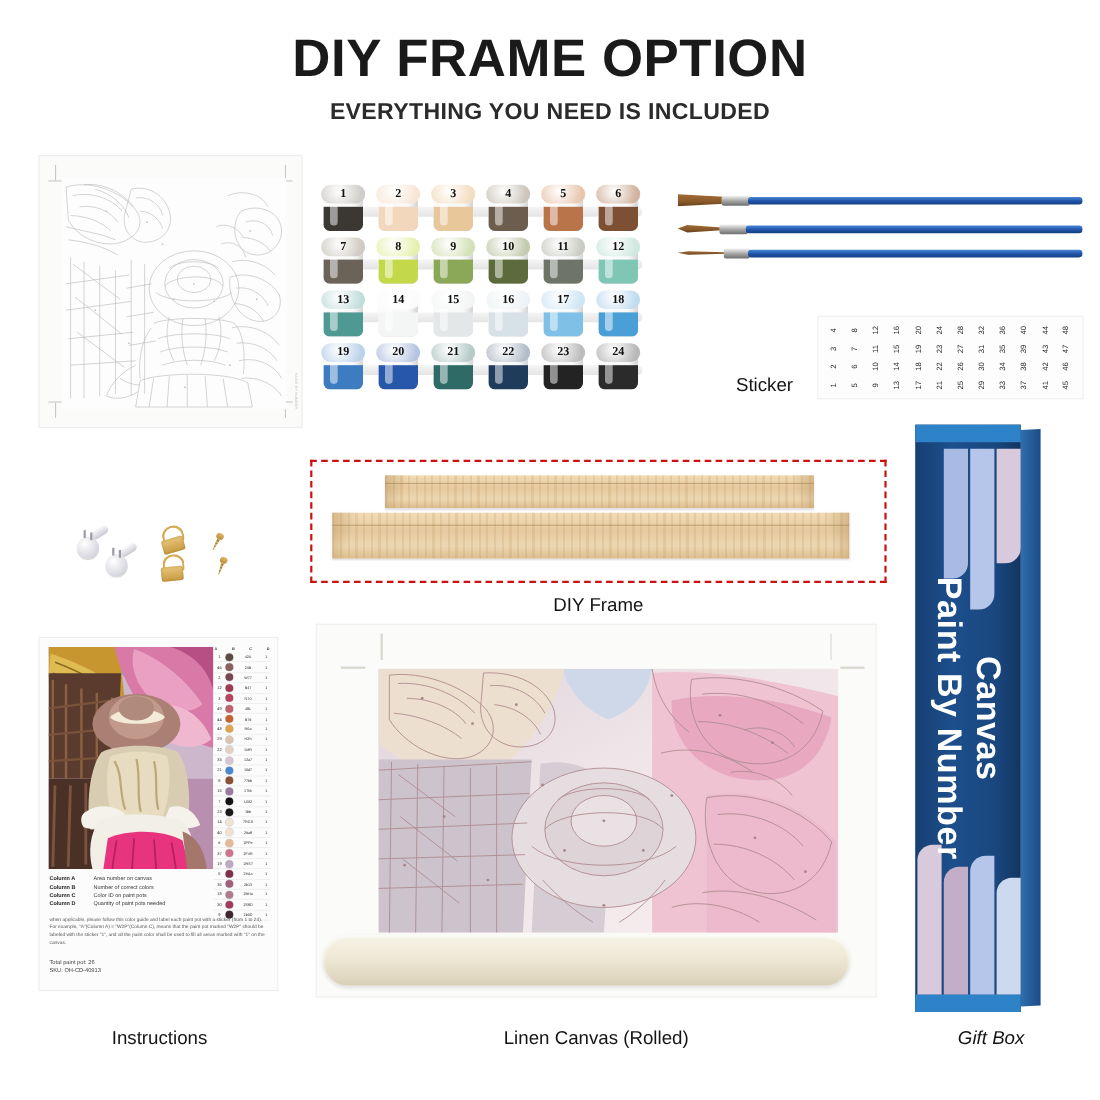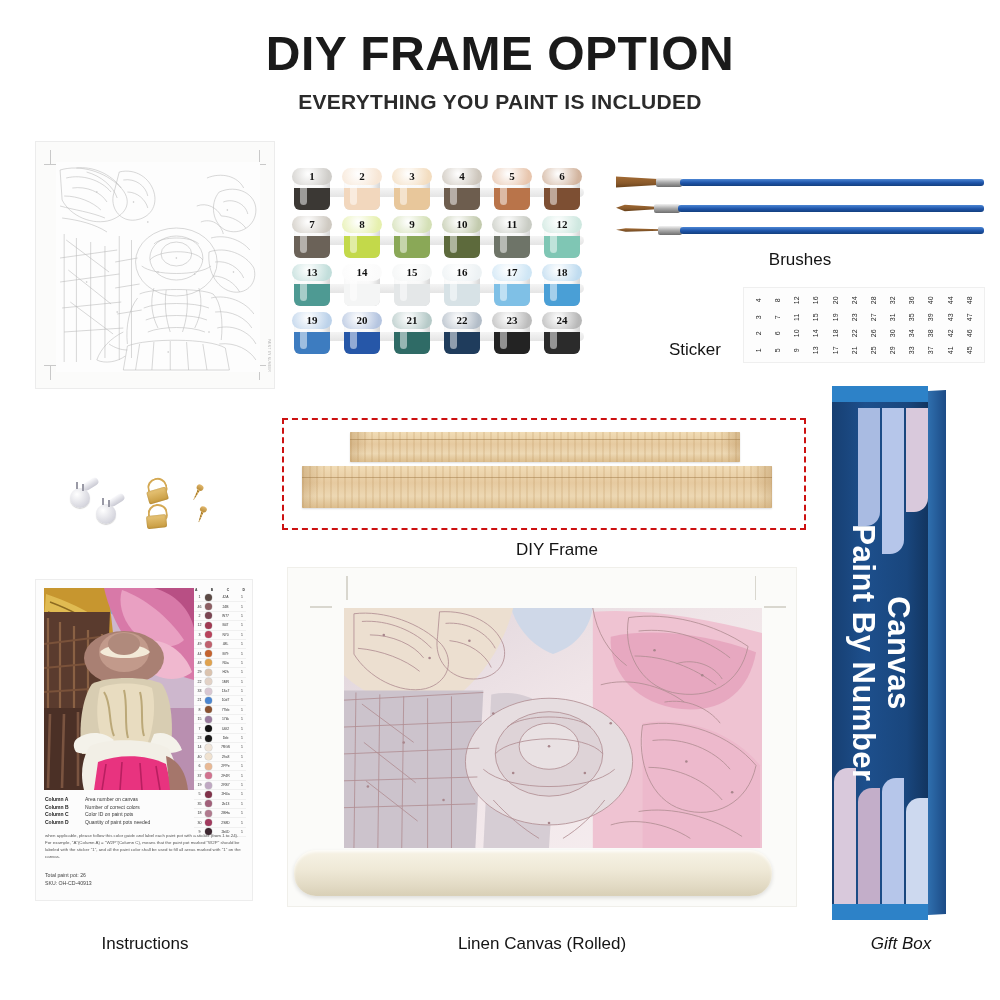--- a/index.html
+++ b/index.html
@@ -229,21 +229,21 @@
     font-family:"Liberation Sans", sans-serif;text-align:center;line-height:1.12;
     pointer-events:none;
   }
 </style>
 </head>
 <body>
 
 <div class="stage">
 
   <div class="title">DIY FRAME OPTION</div>
-  <div class="subtitle">EVERYTHING YOU PAINT IS INCLUDED</div>
+  <div class="subtitle">EVERYTHING YOU NEED IS INCLUDED</div>
 
   <div id="reference-paper">
     <div class="sheet">
       <div class="crop-mark" style="left:14px;top:8px;width:1px;height:14px;"></div>
       <div class="crop-mark" style="left:8px;top:22px;width:14px;height:1px;"></div>
       <div class="crop-mark" style="right:14px;top:8px;width:1px;height:14px;"></div>
       <div class="crop-mark" style="right:8px;top:22px;width:14px;height:1px;"></div>
       <div class="crop-mark" style="left:14px;bottom:8px;width:1px;height:14px;"></div>
       <div class="crop-mark" style="left:8px;bottom:22px;width:14px;height:1px;"></div>
       <div class="crop-mark" style="right:14px;bottom:8px;width:1px;height:14px;"></div>
@@ -535,21 +535,20 @@
         <div class="brush-tip" style="left: 0px; width: 40px; height: 8px; top: 2px; background: linear-gradient(rgb(164, 108, 53), rgb(138, 90, 43) 55%, rgb(93, 58, 22)); clip-path: polygon(0px 46%, 22% 8%, 100% 34%, 100% 66%, 22% 92%);"></div>
         <div class="brush-ferrule" style="left: 38px; width: 26px; top: 1.5px;"></div>
         <div class="brush-handle" style="left: 62px; right: 0px; top: 2.5px;"></div>
       </div>
       <div class="brush" style="top: 52px; left: 0px; width: 368px;">
         <div class="brush-tip" style="left: 0px; width: 44px; height: 4px; top: 4px; background: linear-gradient(rgb(164, 108, 53), rgb(138, 90, 43) 55%, rgb(93, 58, 22)); clip-path: polygon(0px 46%, 22% 8%, 100% 34%, 100% 66%, 22% 92%);"></div>
         <div class="brush-ferrule" style="left: 42px; width: 24px; top: 1.5px;"></div>
         <div class="brush-handle" style="left: 64px; right: 0px; top: 2.5px;"></div>
       </div>
     </div>
-  <div class="caption" style="left:700px;top:250px;width:200px;">Brushes</div>
 
   <div id="sticker-sheet">
     <div class="sticker-paper"></div>
     <div class="sticker-grid">
         <div class="sticker-cell">4</div>
         <div class="sticker-cell">8</div>
         <div class="sticker-cell">12</div>
         <div class="sticker-cell">16</div>
         <div class="sticker-cell">20</div>
         <div class="sticker-cell">24</div>
@@ -635,21 +634,21 @@
       <div class="wood-miter" style="left:0;"></div>
       <div class="wood-miter" style="right:0;transform:scaleX(-1);"></div>
       <div class="wood-groove" style="top:7px;"></div>
     </div>
     <div class="wood-bar" style="left:20px;top:48px;width:470px;height:42px;">
       <div class="wood-miter" style="left:0;"></div>
       <div class="wood-miter" style="right:0;transform:scaleX(-1);"></div>
       <div class="wood-groove" style="top:11px;"></div>
     </div>
   </div>
-  <div class="caption" style="left:295px;top:540px;width:524px;">DIY Frame</div>
+  <div class="caption" style="left:282px;top:540px;width:524px;">DIY Frame</div>
 
   <div id="instructions">
     <div class="instr-paper"></div>
     <div class="instr-art">
       <svg viewBox="0 0 150 202" preserveAspectRatio="none">
         <rect width="150" height="202" fill="#cdb7cd"></rect>
         <path d="M0 0 H150 V60 C120 48 100 40 78 30 C50 18 20 12 0 8 Z" fill="#7ea7d8"></path>
         <path d="M0 0 H64 L70 54 C50 42 24 32 0 28 Z" fill="#c7962f"></path>
         <path d="M2 6 C20 12 44 22 62 36 L58 64 C40 50 18 38 0 32 Z" fill="#e0bb52"></path>
         <path d="M6 14 C22 20 40 28 54 40 M4 24 C20 28 36 36 50 46 M10 34 C24 38 38 46 48 54" stroke="#8c6a20" stroke-width="1.4" fill="none"></path>

